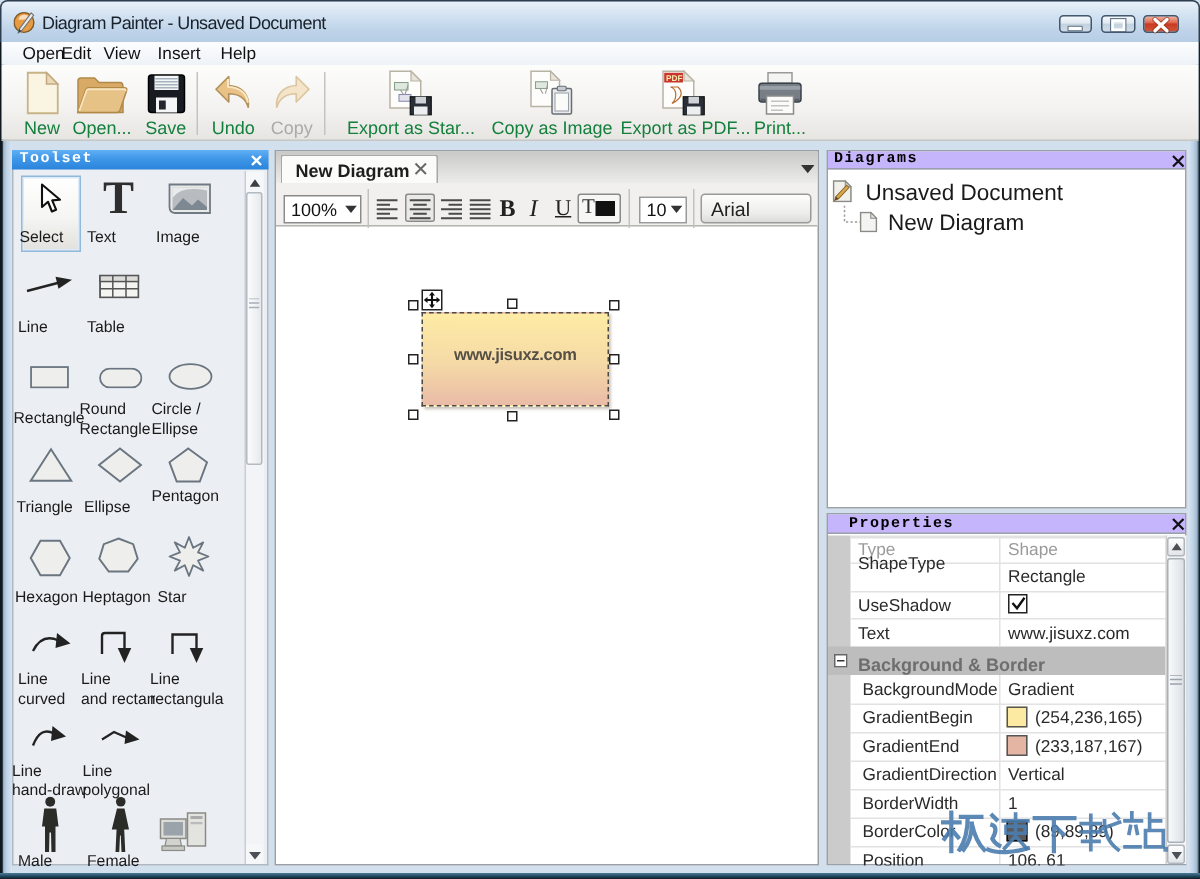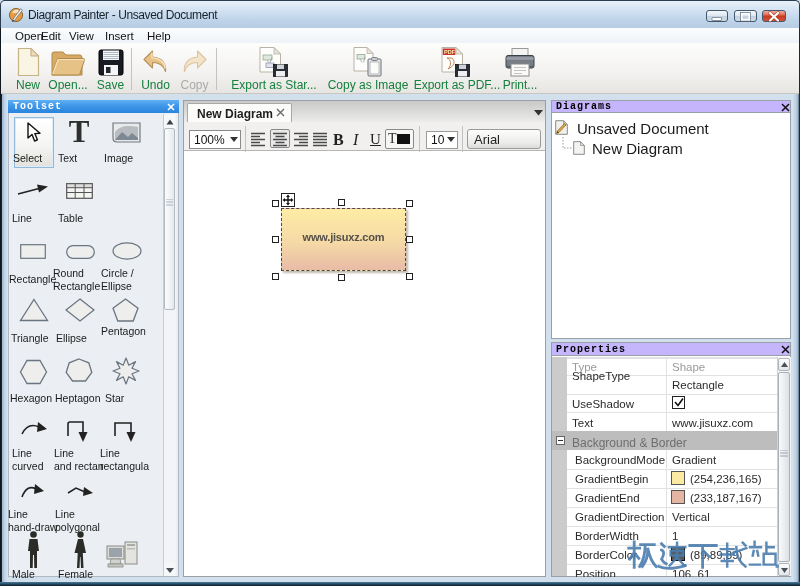--- a/index.html
+++ b/index.html
@@ -356,21 +356,21 @@
 <svg class="ab" style="left:562px;top:137px" width="14" height="13" viewBox="0 0 14 13">
  <path d="M1 0 V11 H12" fill="none" stroke="#9a9a9a" stroke-width="1" stroke-dasharray="1.5 1.5"></path>
 </svg>
 <svg class="ab" style="left:573px;top:141px" width="12" height="14" viewBox="0 0 12 14">
  <path d="M0.7 0.7 H7.5 L11.3 4.5 V13.3 H0.7 Z" fill="#f4f4f2" stroke="#8a8a86" stroke-width="1"></path>
  <path d="M7.5 0.7 L11.3 4.5 H7.5 Z" fill="#e0e0dc" stroke="#8a8a86" stroke-width="0.7"></path>
 </svg>
 <div class="ab" style="left:592px;top:140px;font-size:15px;color:#1a1a1a">New Diagram</div>
 
 <div class="ab" style="left:551px;top:342px;width:240px;height:235px;background:#fff;border:1px solid #9aa0a8"></div>
-<div class="ab phead-white" style="left:552px;top:343px;width:238px;height:13px;line-height:13px;padding-left:4px">Properties</div>
+<div class="ab phead-white" style="left:552px;top:343px;width:238px;height:13px;line-height:13px;padding-left:14px">Properties</div>
 <svg class="ab" style="left:781px;top:345px" width="9" height="9">
     <path d="M1 1 L8 8 M8 1 L1 8" stroke="#111" stroke-width="1.5"></path>
   </svg>
 
 <div class="ab" style="left:552px;top:357px;width:15px;height:219px;background:#cbcbcb"></div>
 
 <div class="ab prow" style="left:567px;top:357px;border-top:1px solid #e2e2e2"></div>
 <div class="ab prow" style="left:567px;top:375px"></div>
 <div class="ab prow" style="left:567px;top:394px"></div>
 <div class="ab prow" style="left:567px;top:412px"></div>
@@ -391,21 +391,21 @@
 <div class="ab pl" style="left:672px;top:379px">Rectangle</div>
 <div class="ab pl" style="left:572px;top:398px">UseShadow</div>
 <div class="ab" style="left:672px;top:396px;width:13px;height:13px;background:#fff;border:1.5px solid #222"></div>
 <svg class="ab" style="left:674px;top:398px" width="10" height="9">
     <path d="M1 4 L4 7.5 L9 0.5" fill="none" stroke="#111" stroke-width="1.6"></path>
   </svg>
 <div class="ab pl" style="left:572px;top:417px">Text</div>
 <div class="ab pl" style="left:672px;top:417px">www.jisuxz.com</div>
 <div class="ab" style="left:556px;top:436px;width:9px;height:9px;background:#fff;border:1px solid #666"></div>
 <div class="ab" style="left:558px;top:440px;width:5px;height:1px;background:#333"></div>
-<div class="ab" style="left:572px;top:436px;font-size:12px;font-weight:normal;color:#6e6e6e">Background &amp; Border</div>
+<div class="ab" style="left:572px;top:436px;font-size:12px;font-weight:bold;color:#6e6e6e">Background &amp; Border</div>
 <div class="ab pl" style="left:575px;top:454px">BackgroundMode</div>
 <div class="ab pl" style="left:672px;top:454px">Gradient</div>
 <div class="ab pl" style="left:575px;top:473px">GradientBegin</div>
 <div class="ab" style="left:671px;top:471px;width:14px;height:14px;background:#fce9a2;border:1px solid #555"></div>
 <div class="ab pl" style="left:690px;top:473px">(254,236,165)</div>
 <div class="ab pl" style="left:575px;top:492px">GradientEnd</div>
 <div class="ab" style="left:671px;top:490px;width:14px;height:14px;background:#e4b5a2;border:1px solid #555"></div>
 <div class="ab pl" style="left:690px;top:492px">(233,187,167)</div>
 <div class="ab pl" style="left:575px;top:511px">GradientDirection</div>
 <div class="ab pl" style="left:672px;top:511px">Vertical</div>

